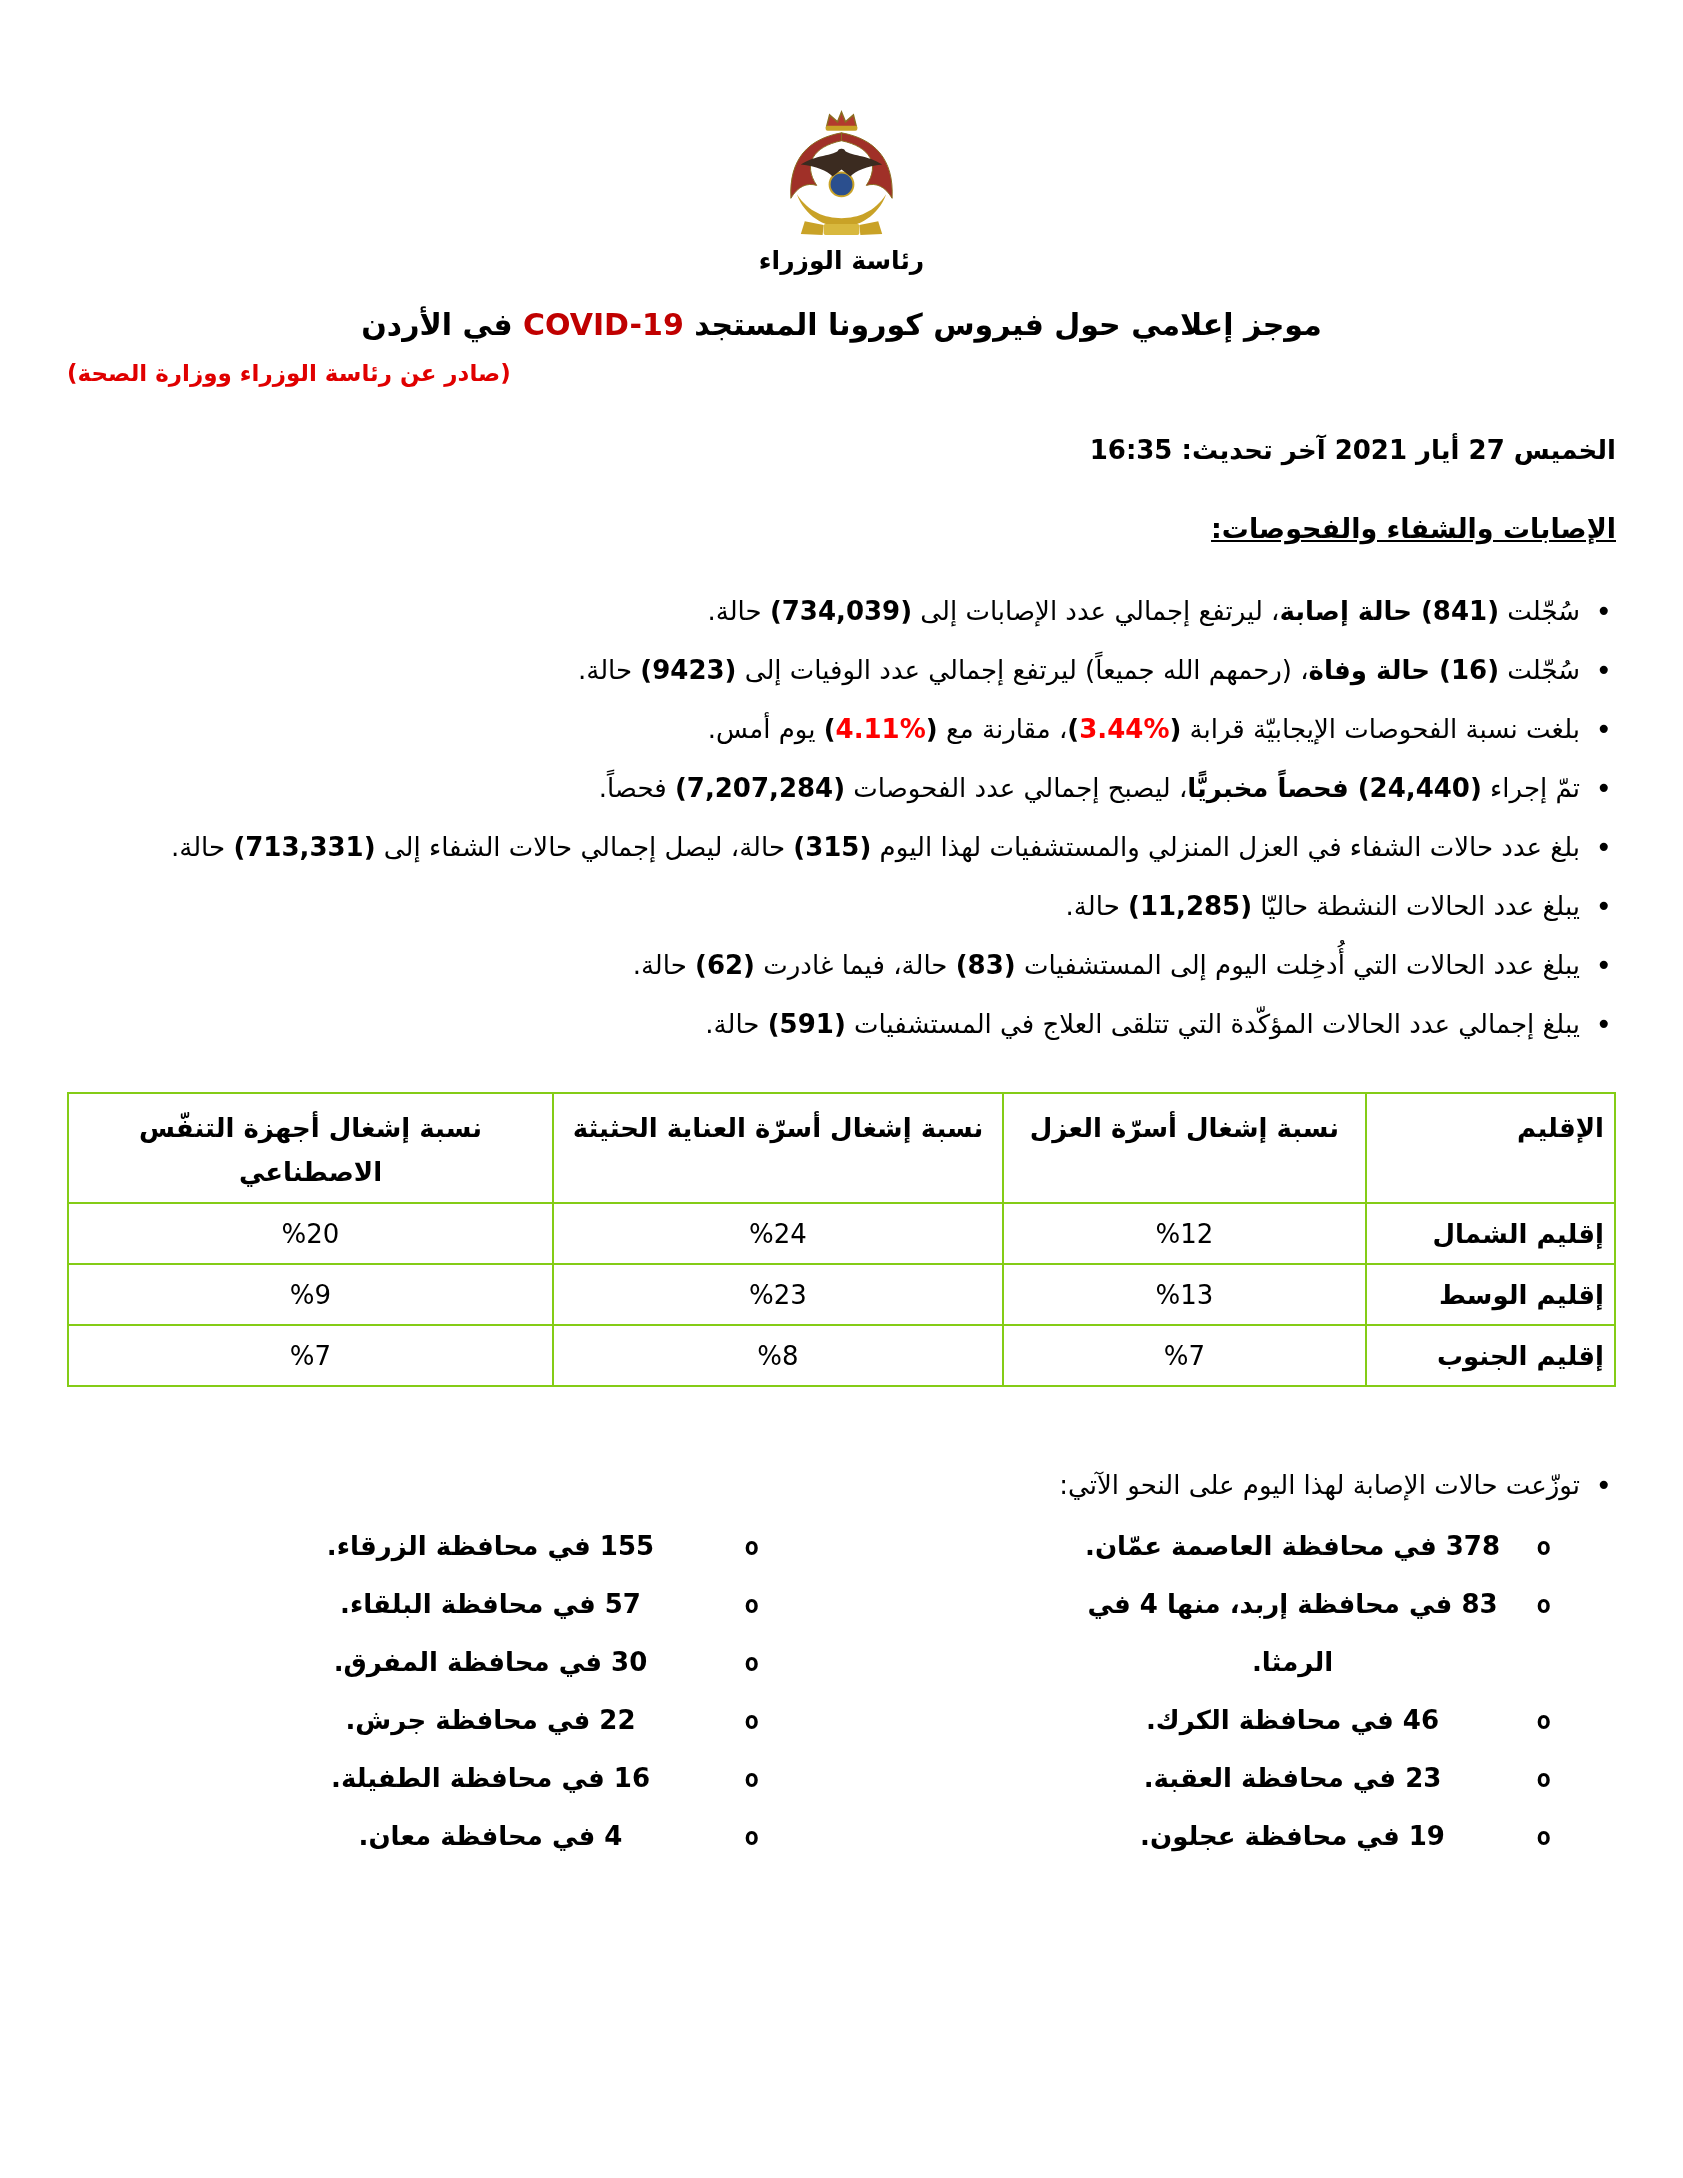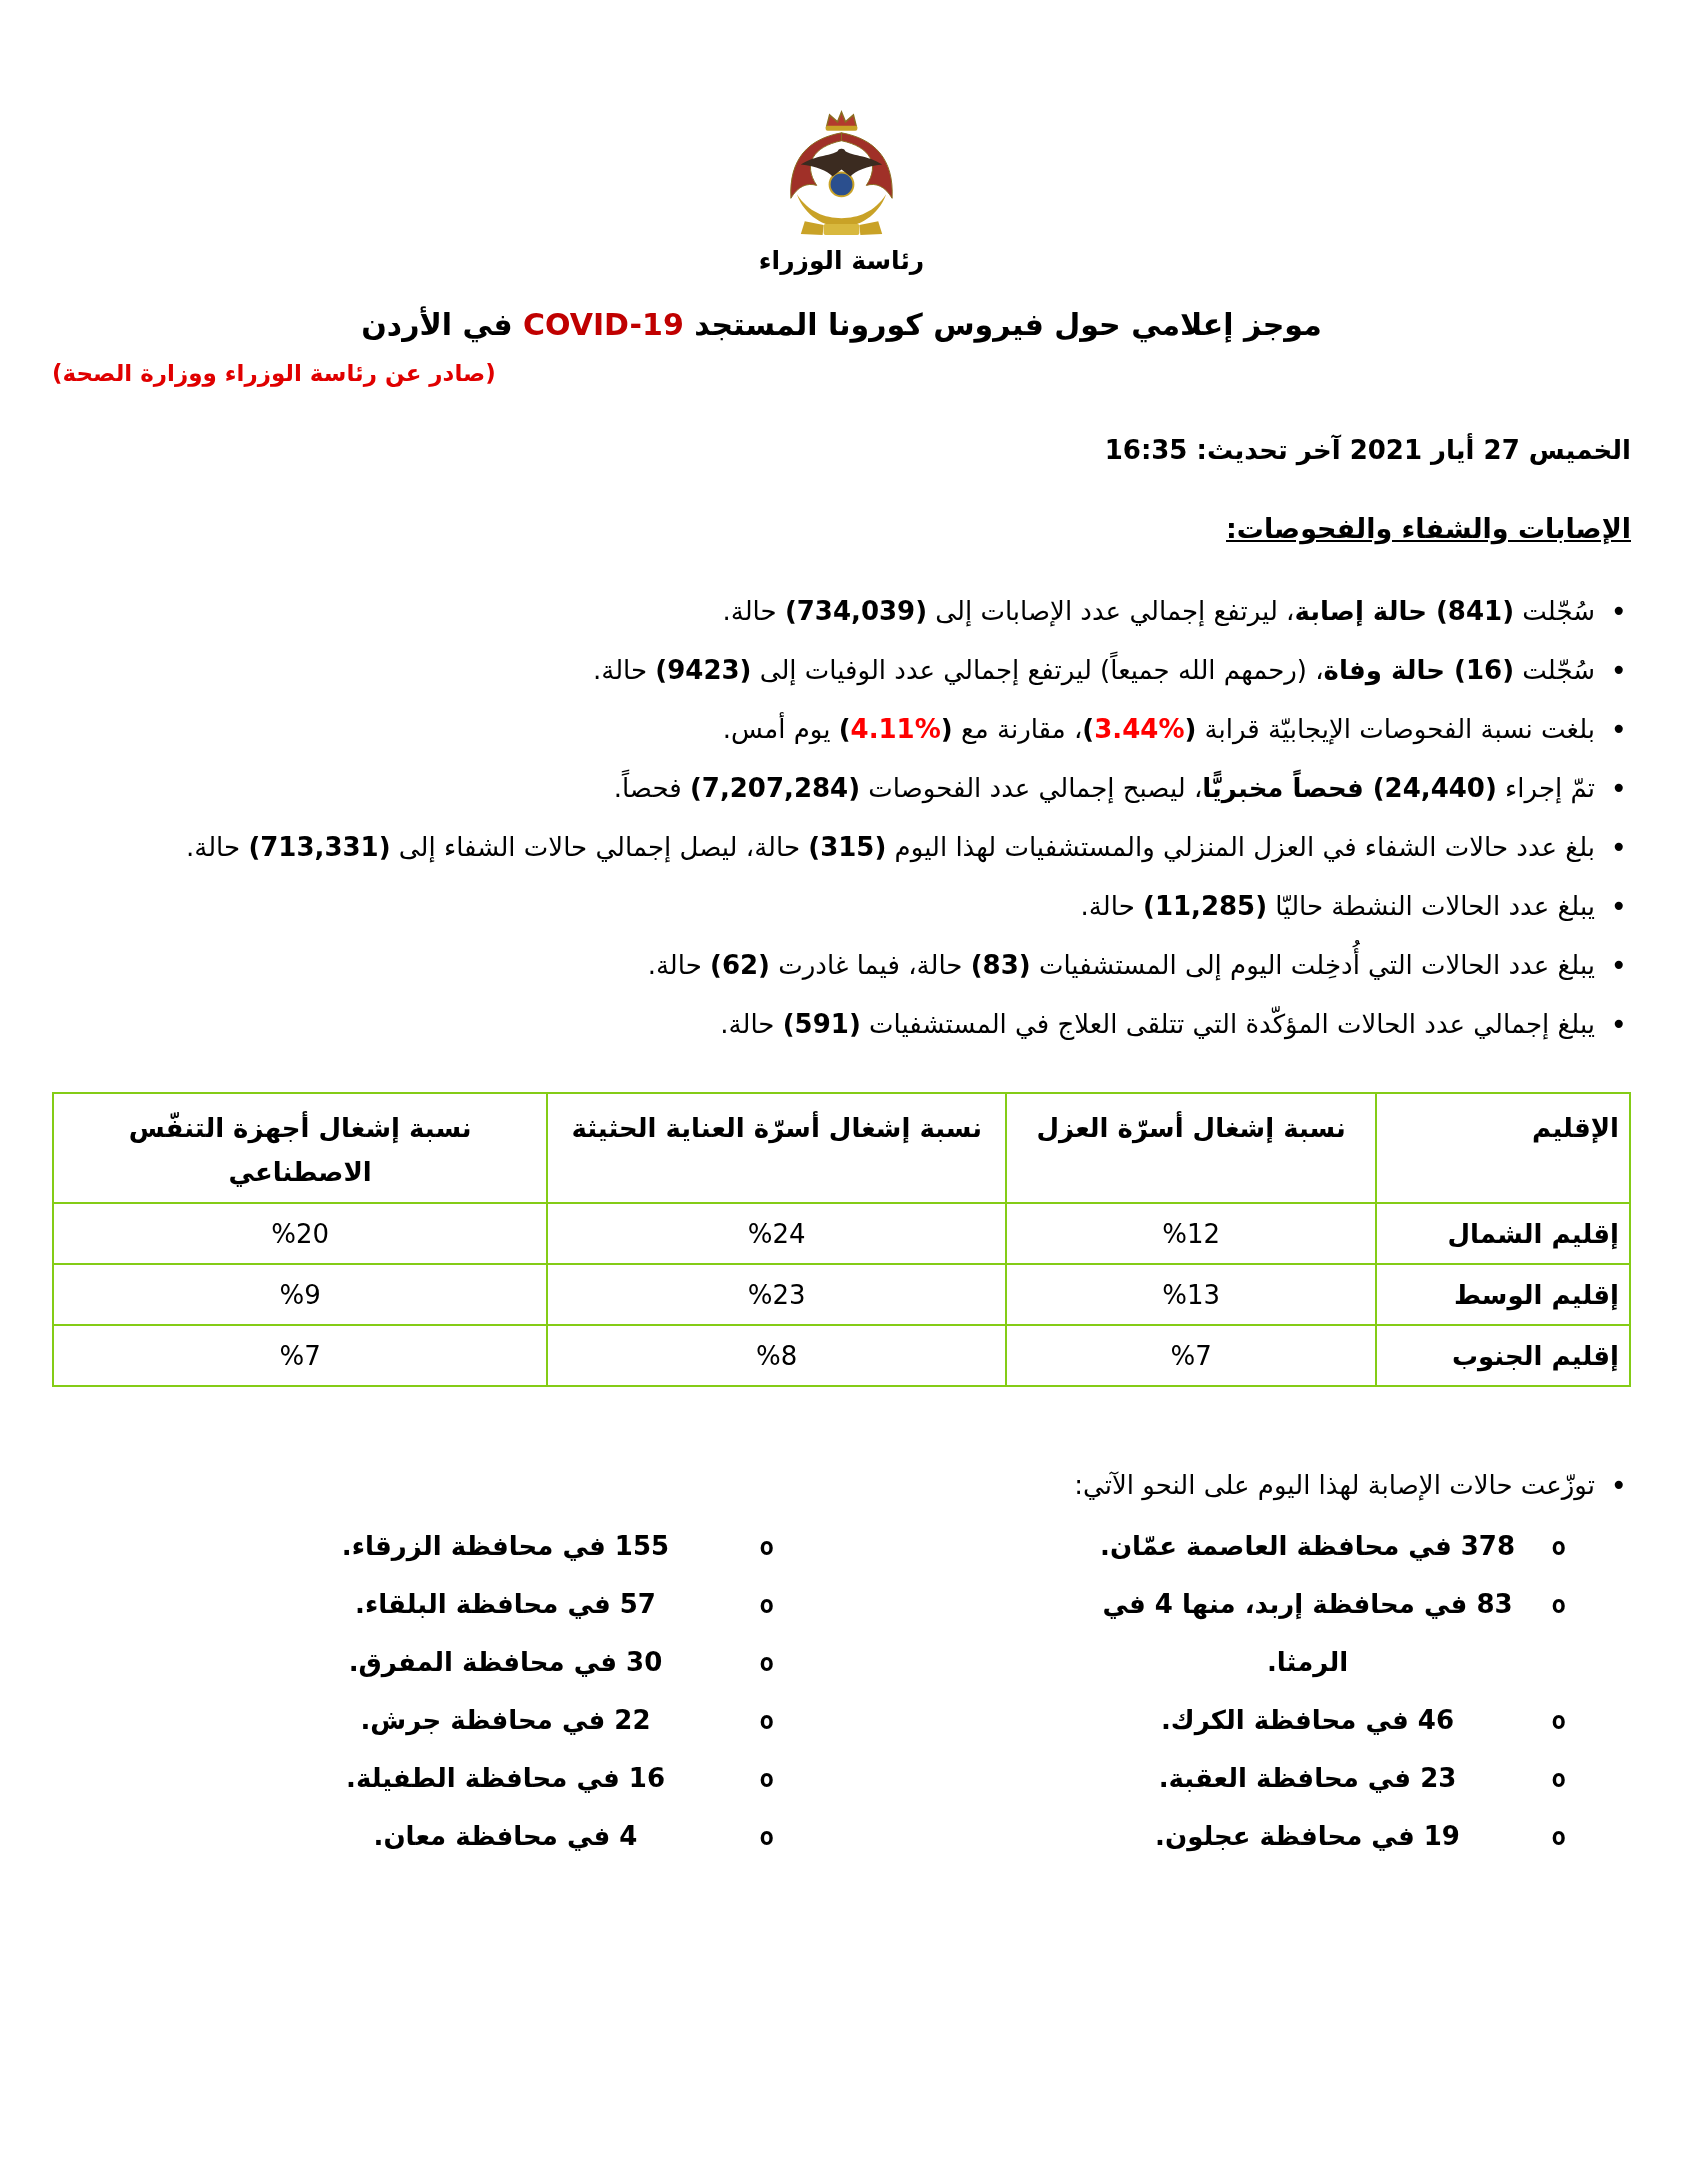--- a/index.html
+++ b/index.html
@@ -1,17 +1,17 @@
 <!DOCTYPE html>
 <html lang="ar" dir="rtl"><head>
 <meta charset="utf-8">
 <style>
   html,body{margin:0;padding:0;background:#ffffff;}
   body{width:1683px;height:2178px;font-family:"DejaVu Sans",sans-serif;color:#000;}
-  .page{width:1683px;height:1854px;padding:0 52px;box-sizing:border-box;overflow:hidden;direction:rtl;background:#fff;}
+  .page{width:1683px;height:1854px;padding:0 67px;box-sizing:border-box;overflow:hidden;direction:rtl;background:#fff;}
   .logo-block{padding-top:107px;text-align:center;}
   .logo-caption{font-size:25px;font-weight:bold;margin-top:4px;letter-spacing:1px;}
   .doc-title{margin:30px 0 0;text-align:center;font-size:30px;font-weight:bold;line-height:40px;}
   .doc-subtitle{margin-top:15px;text-align:left;font-size:23px;font-weight:bold;}
   .date-line{margin-top:46px;text-align:right;font-size:26px;font-weight:bold;line-height:36px;}
   .section-heading{margin-top:42px;font-size:27px;font-weight:bold;text-decoration:underline;line-height:38px;}
   ul.stats{list-style:none;margin:34px 0 0;padding:0;}
   ul.stats li{position:relative;padding-right:36px;font-size:26px;line-height:59px;text-align:justify;}
   ul.stats li::before{content:"\2022";position:absolute;right:4px;top:0;font-size:28px;}
   ul.capacity-lead{margin-top:46px;}

